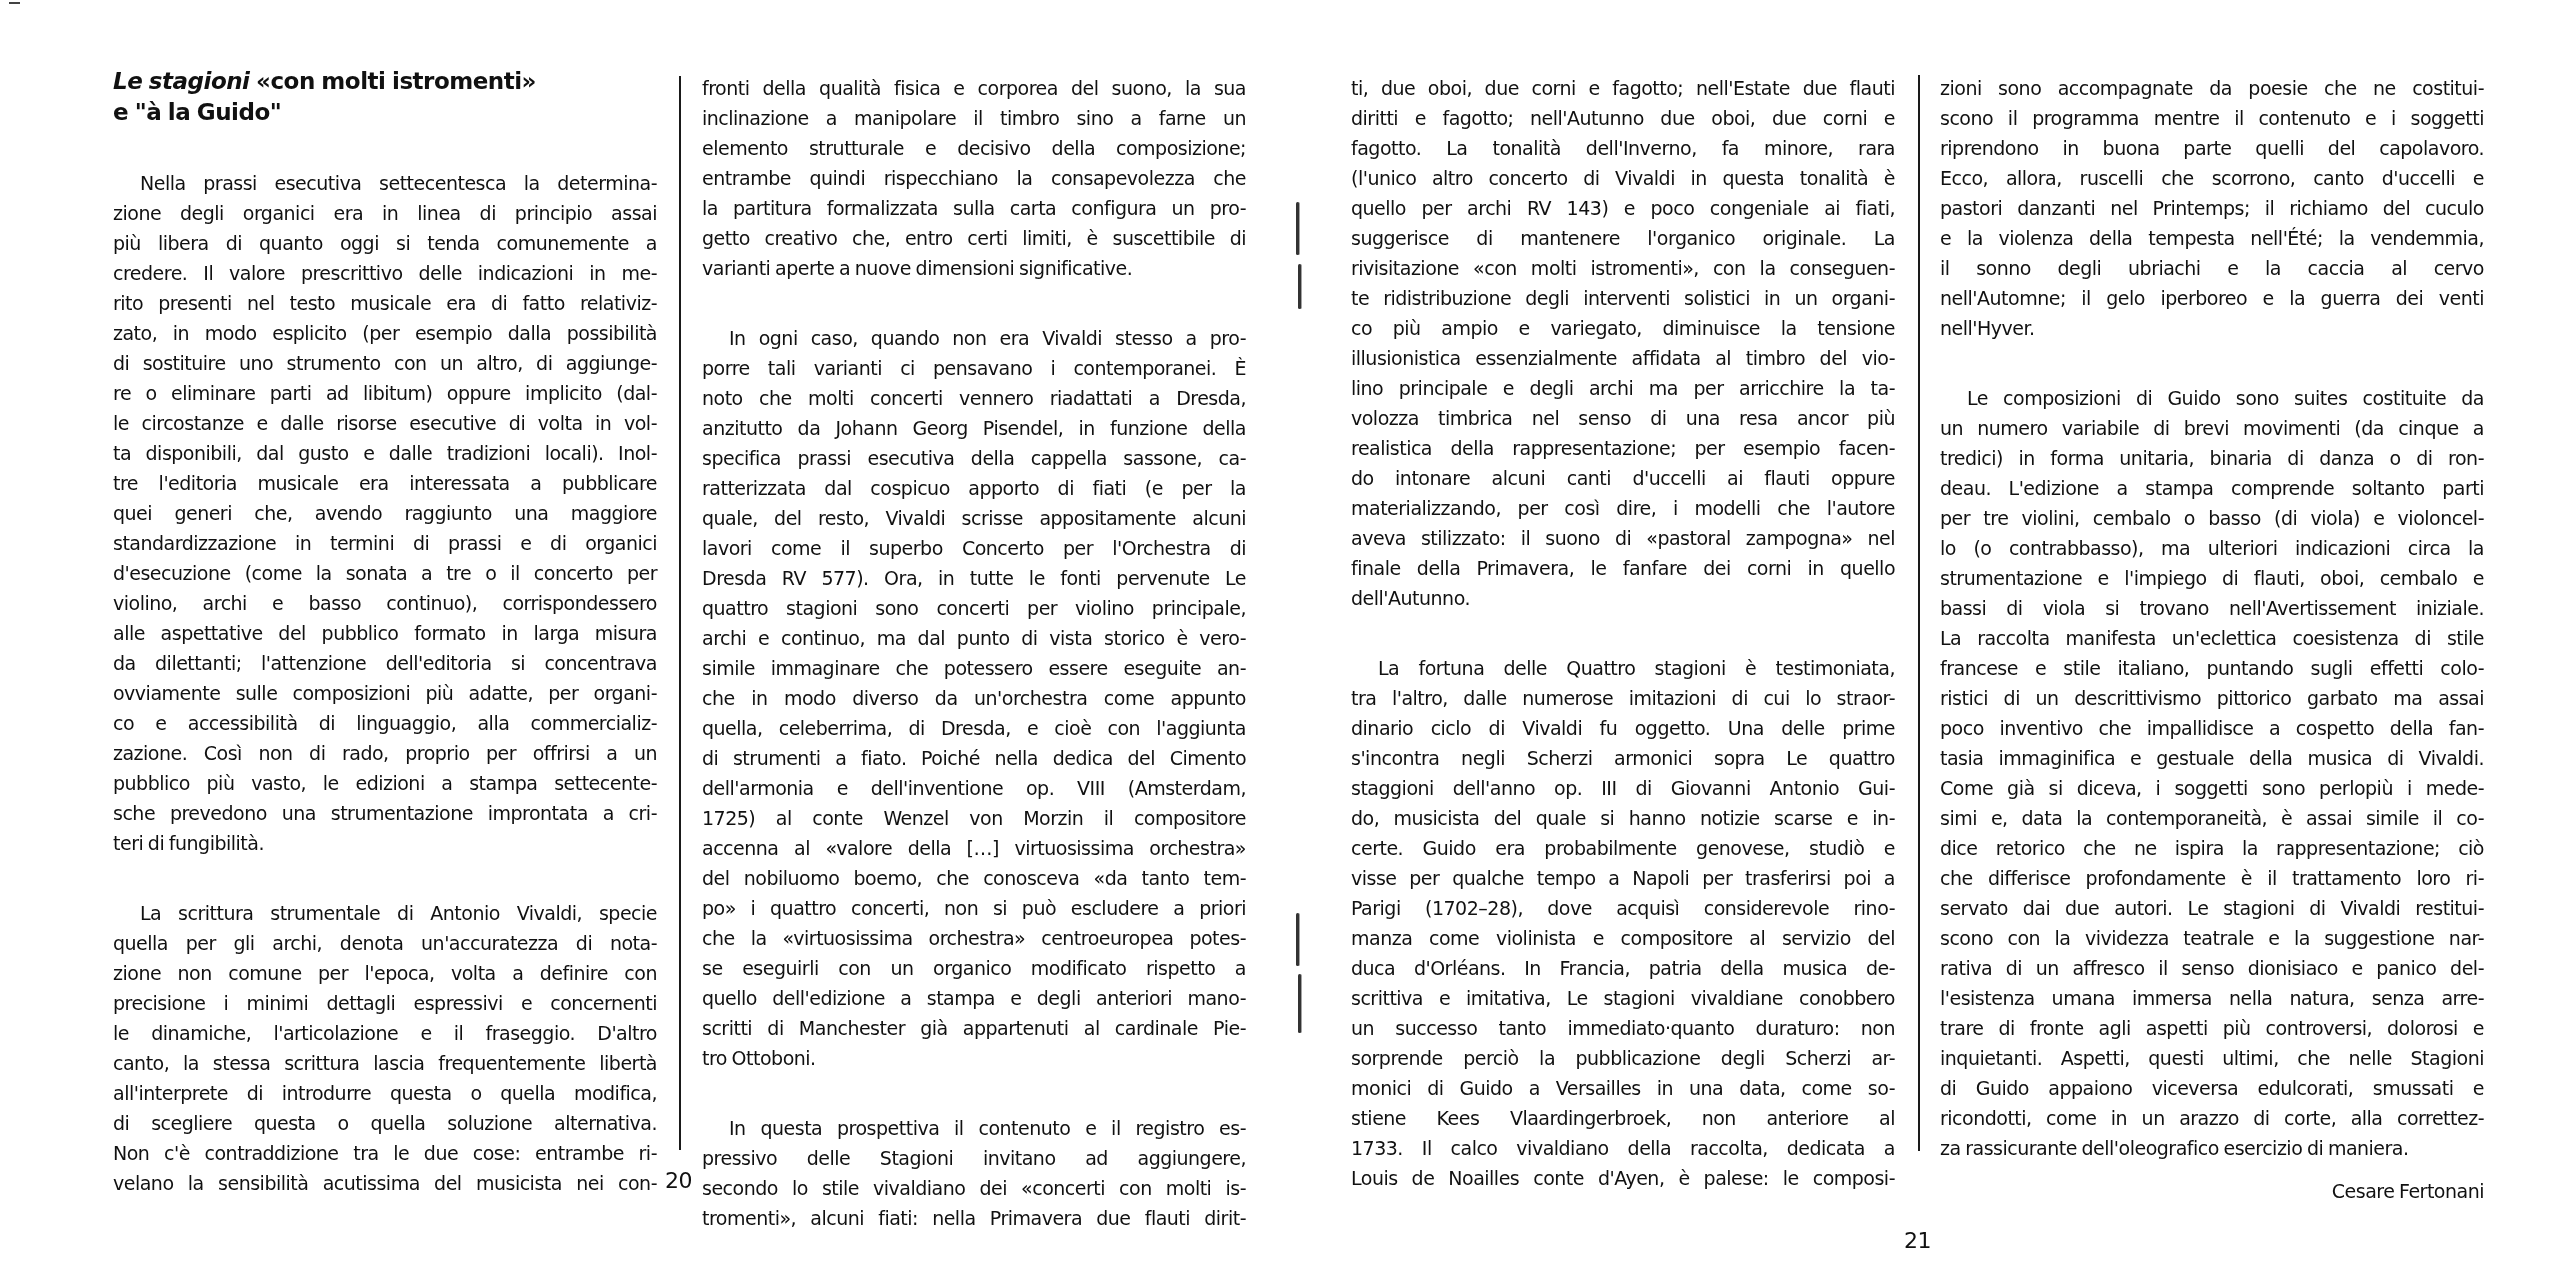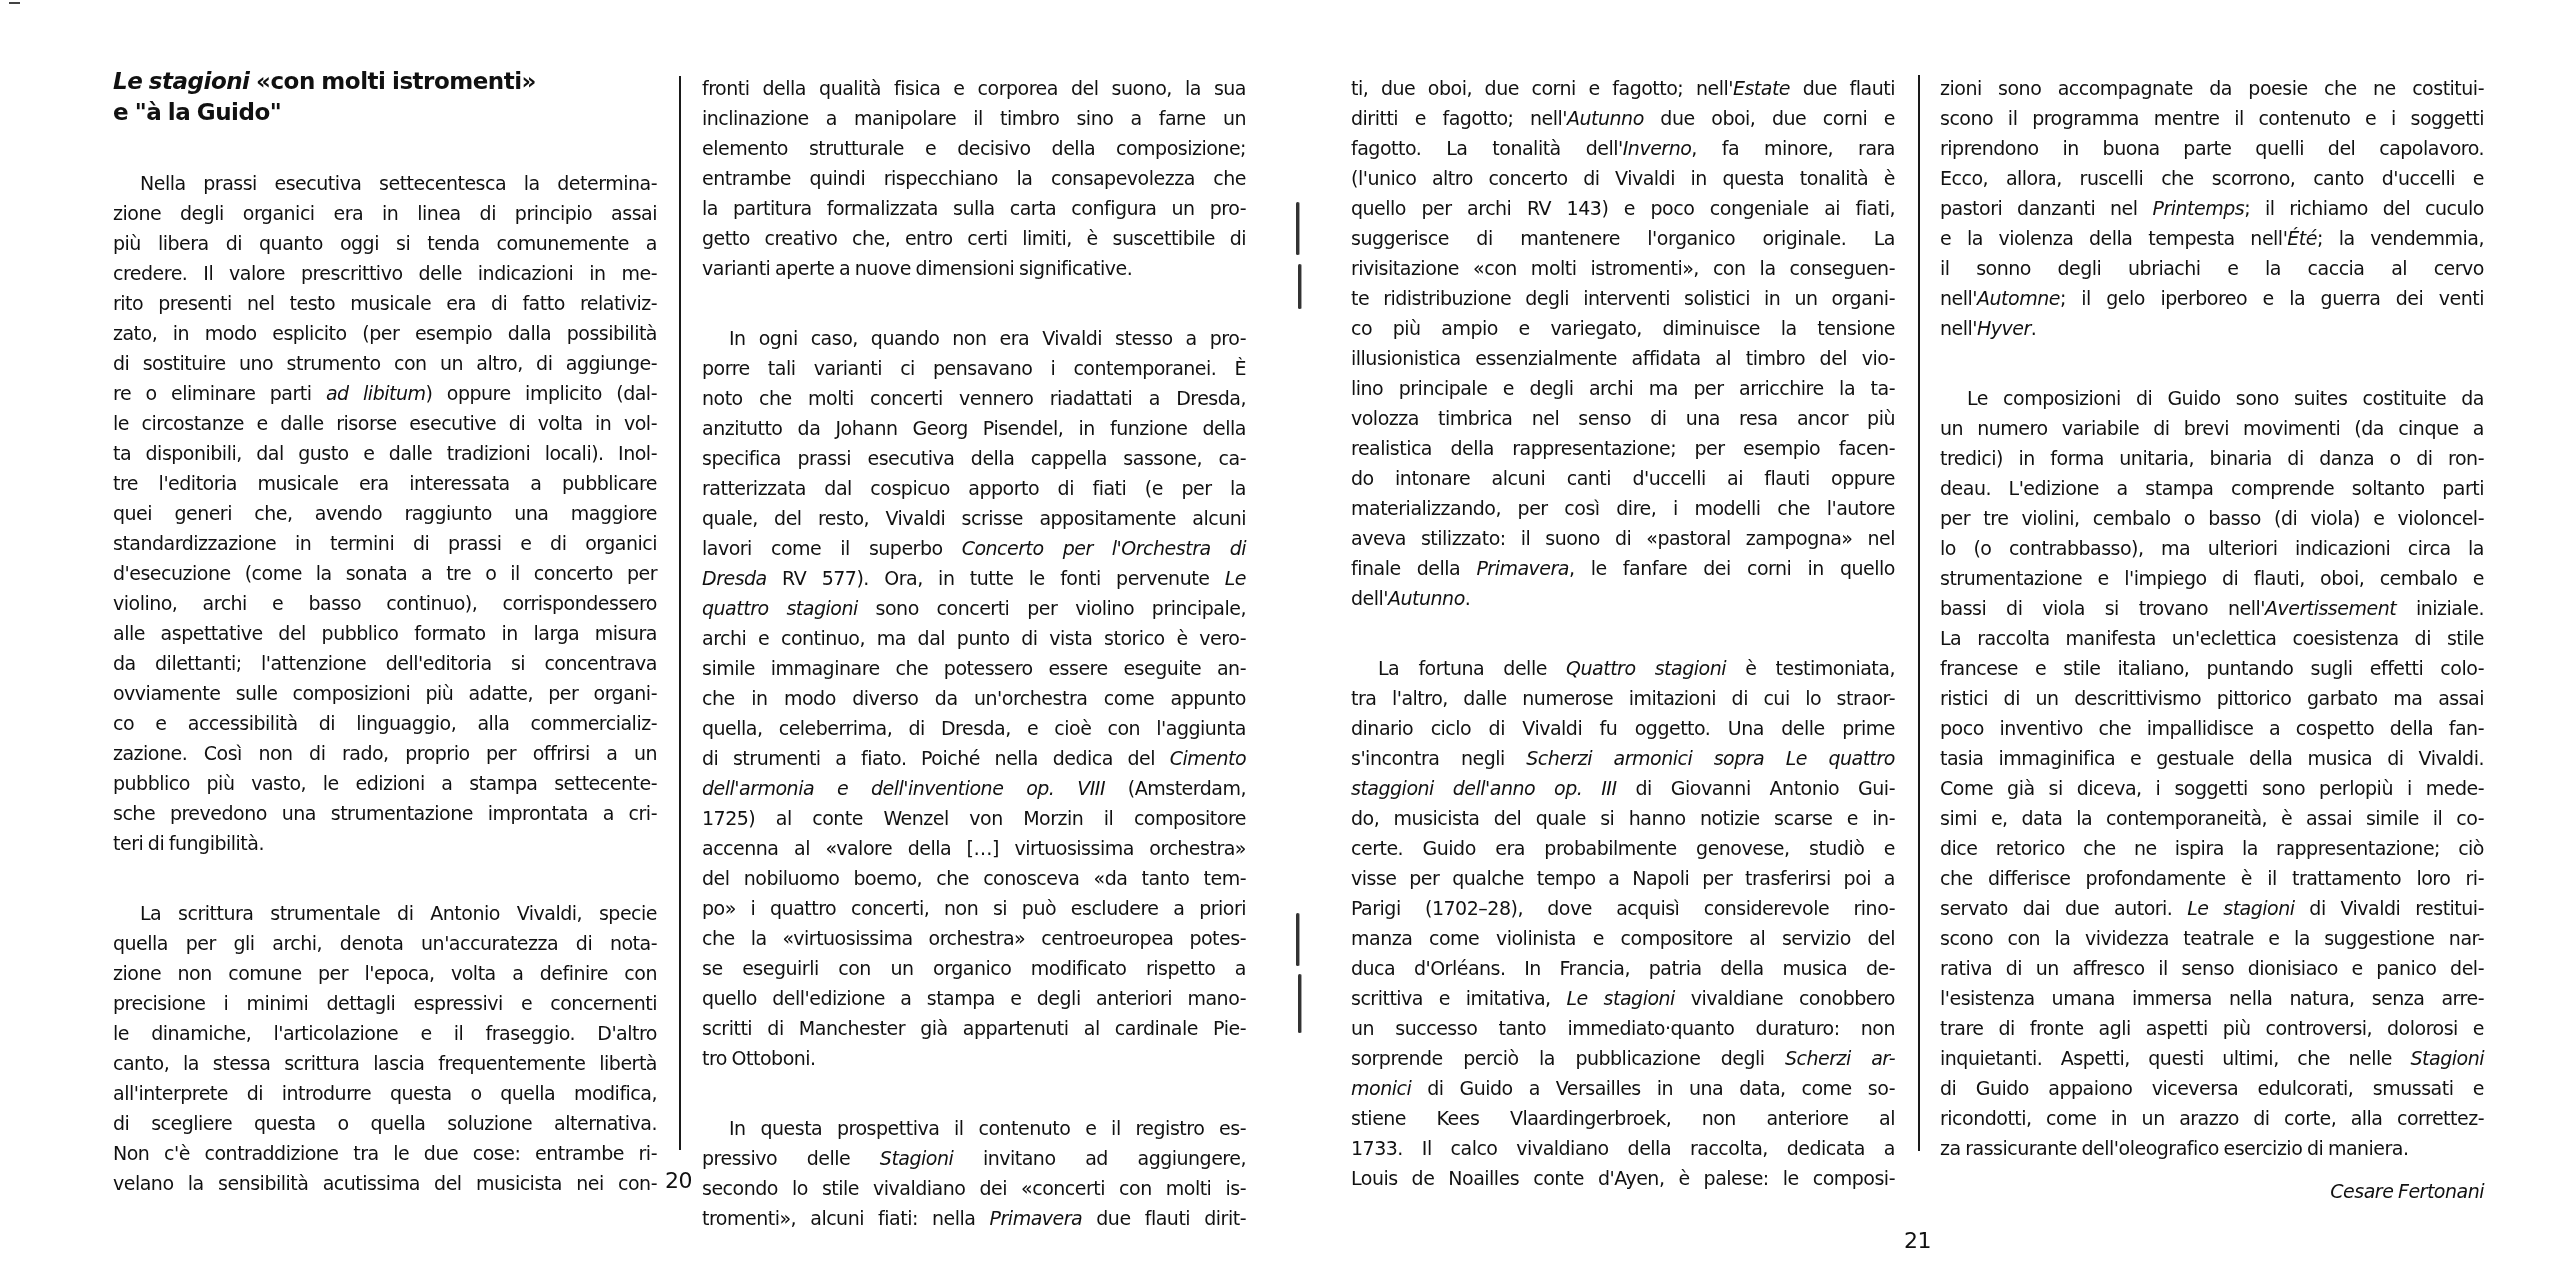--- a/index.html
+++ b/index.html
@@ -27,21 +27,21 @@
   }
   .title i { font-style: italic; }
   .para { margin: 0 0 12.7px 0; }
   .line {
     display: block; height: 30px; line-height: 30px; white-space: nowrap;
     text-align: justify; text-align-last: justify;
   }
   .line.last { text-align-last: left; }
   .line.indent { text-indent: 27px; margin-top: 40px; }
   .line.right { text-align: right; text-align-last: right; }
-  .seg-i { font-style: italic; }
+  .seg-i { }
   .divider { position: absolute; width: 1.8px; background: #1a1a1a; }
   .divider-left { left: 679px; top: 76px; height: 1074px; }
   .divider-right { left: 1918px; top: 75px; height: 1076px; }
   .page-number { position: absolute; font-size: 22px; line-height: 27px; color: #111; letter-spacing: -0.5px; }
   .page-number-left { left: 665px; top: 1167px; }
   .page-number-right { left: 1904px; top: 1227px; }
   .binding-mark {
     position: absolute; width: 2.7px; background: #333; border-radius: 1.8px;
     box-shadow: 0.9px 0 0 #999;
   }

